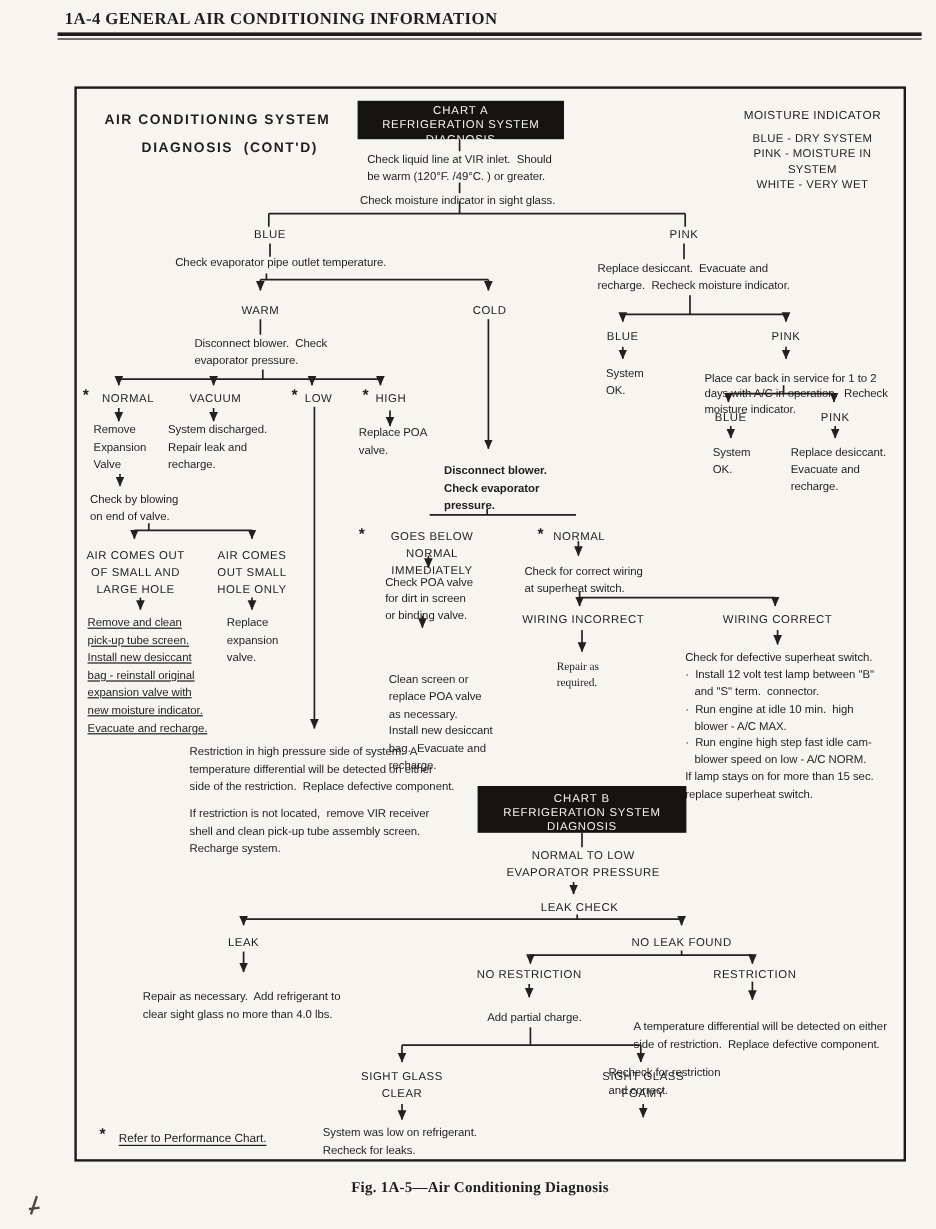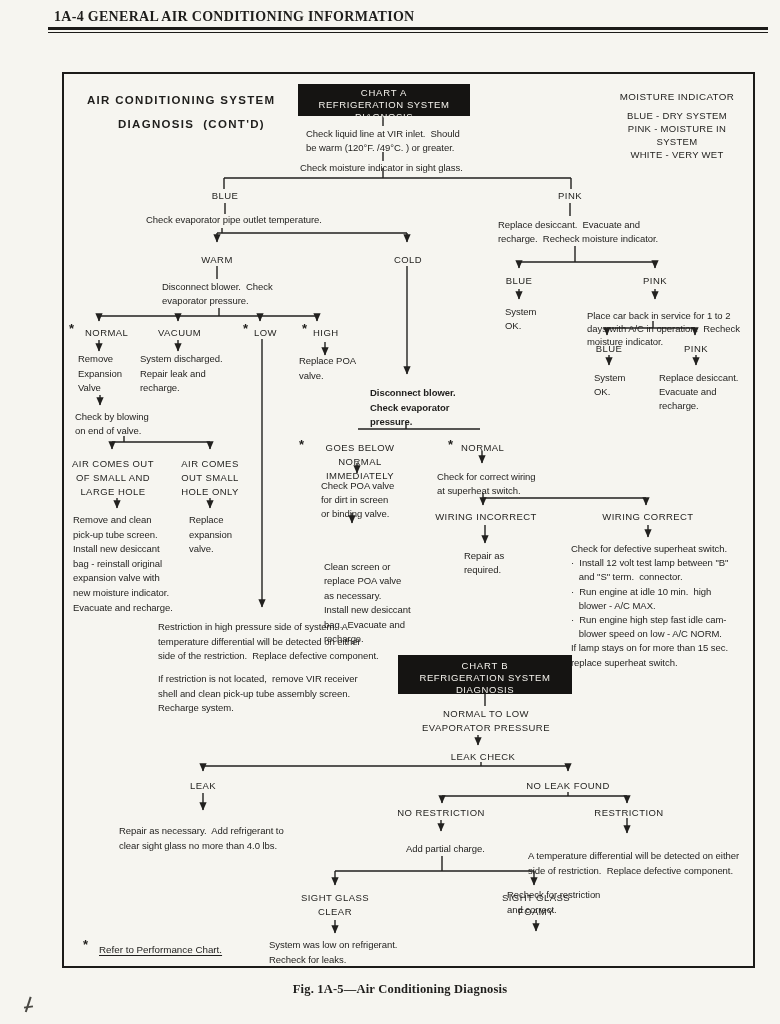--- a/index.html
+++ b/index.html
@@ -204,21 +204,21 @@
 <div class="n" style="left:299px;top:354px;line-height:14.6px;">Replace POA
 valve.</div>
 <div class="n" style="left:75px;top:410px;">Check by blowing
 on end of valve.</div>
 <div class="n c caps" style="left:64px;top:457px;width:98px;line-height:13.8px;">AIR COMES OUT
 OF SMALL AND
 LARGE HOLE</div>
 <div class="n c caps" style="left:166px;top:457px;width:88px;line-height:13.8px;">AIR COMES
 OUT SMALL
 HOLE ONLY</div>
-<div class="n" style="left:73px;top:513px;line-height:14.6px;">Remove and clean
+<div class="n" style="left:73px;top:513px;line-height:14.6px;text-decoration:underline;">Remove and clean
 pick-up tube screen.
 Install new desiccant
 bag - reinstall original
 expansion valve with
 new moisture indicator.
 Evacuate and recharge.</div>
 <div class="n" style="left:189px;top:513px;line-height:14.6px;">Replace
 expansion
 valve.</div>
 
@@ -236,21 +236,21 @@
 <div class="n" style="left:324px;top:528px;line-height:14.4px;margin-top:32px;">Clean screen or
 replace POA valve
 as necessary.
 Install new desiccant
 bag.  Evacuate and
 recharge.</div>
 <div class="n" style="left:437px;top:470px;line-height:14.2px;">Check for correct wiring
 at superheat switch.</div>
 <div class="n c caps" style="left:431px;top:510px;width:110px;">WIRING INCORRECT</div>
 <div class="n c caps" style="left:593px;top:510px;width:110px;">WIRING CORRECT</div>
-<div class="n" style="left:464px;top:549px;line-height:14.4px;">Repair as
+<div class="n" style="left:464px;top:549px;line-height:14.4px;font-family:Liberation Serif, serif;">Repair as
 required.</div>
 <div class="n" style="left:571px;top:542px;line-height:14.2px;">Check for defective superheat switch.
 ·  Install 12 volt test lamp between "B"
    and "S" term.  connector.
 ·  Run engine at idle 10 min.  high
    blower - A/C MAX.
 ·  Run engine high step fast idle cam-
    blower speed on low - A/C NORM.
 If lamp stays on for more than 15 sec.
 replace superheat switch.</div>

